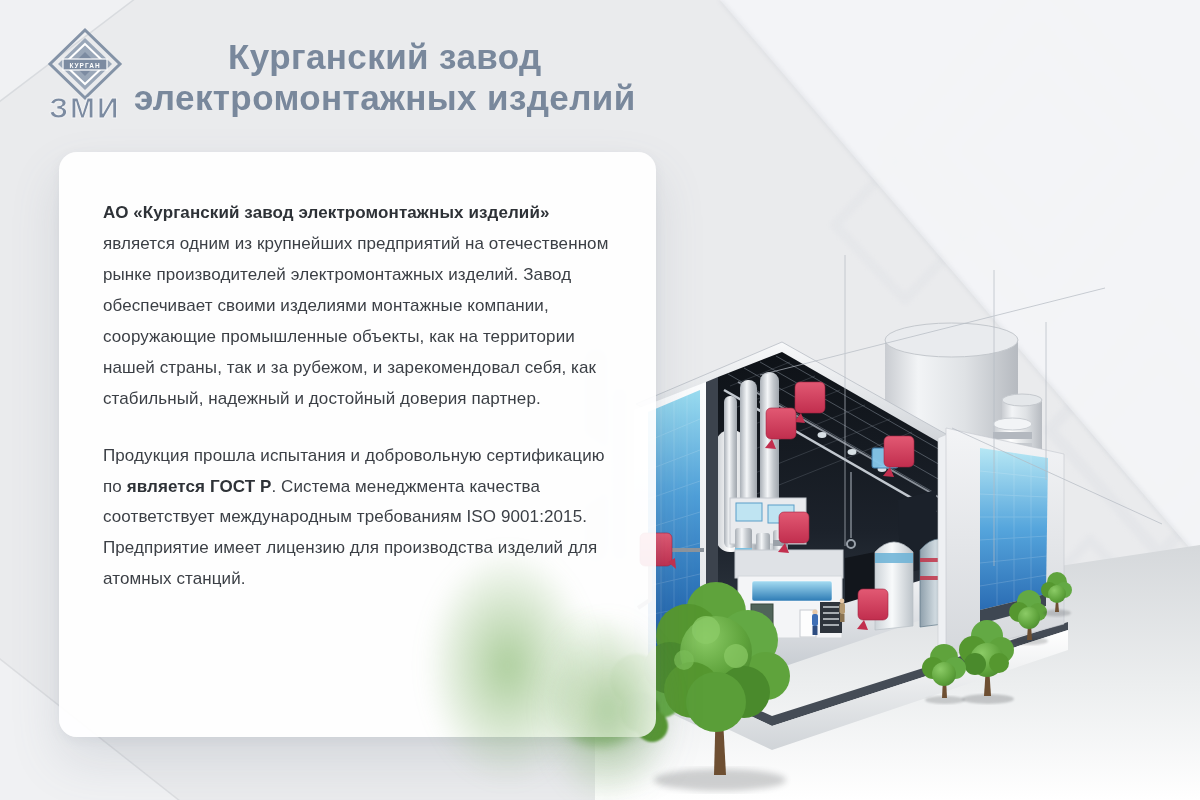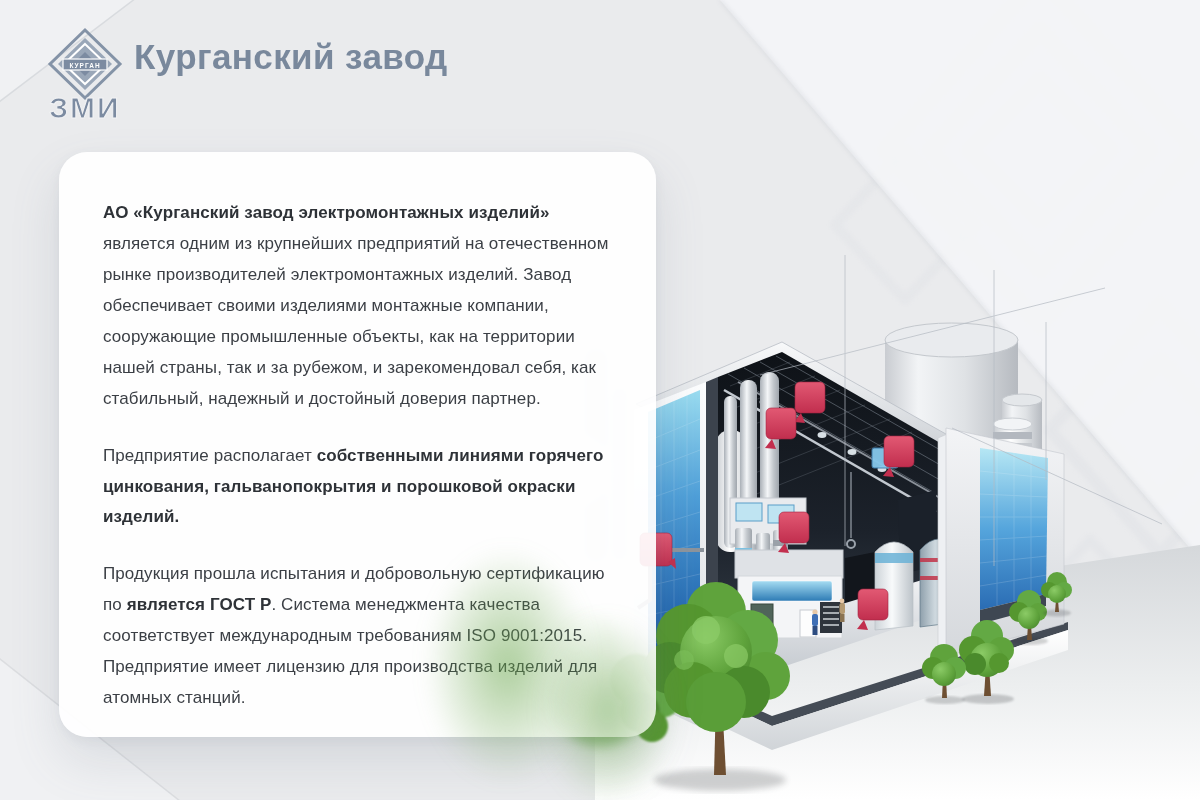--- a/index.html
+++ b/index.html
@@ -13,21 +13,21 @@
 
   .header{position:absolute;left:46px;top:26px;z-index:4;display:flex;align-items:flex-start;}
   .logo{width:78px;height:96px;}
   .title{margin-left:10px;margin-top:10px;font-weight:bold;color:#79889c;
          font-size:35px;line-height:41px;letter-spacing:.4px;text-align:center;}
 
   .card{
     position:absolute;left:59px;top:152px;width:597px;height:585px;
     box-sizing:border-box;padding:46px 44px 38px 44px;
     background:rgba(255,255,255,.93);
-    border-radius:28px;z-index:5;
+    border-radius:18px;z-index:5;
     box-shadow:0 24px 50px rgba(100,110,130,.16),0 4px 12px rgba(100,110,130,.08);
   }
   .card p{margin:0 0 26px 0;font-size:17px;line-height:1.82;color:#3b3f45;letter-spacing:.1px;}
   .card p:last-child{margin-bottom:0;}
   .card b{font-weight:bold;color:#2e3237;}
 
   .blur-bush{position:absolute;z-index:6;pointer-events:none;filter:blur(10px);}
   .blur-bush.b1{left:425px;top:548px;width:165px;height:235px;
     background:radial-gradient(closest-side,rgba(104,166,74,.55),rgba(104,166,74,0));}
   .blur-bush.b2{left:540px;top:615px;width:135px;height:190px;
@@ -457,23 +457,23 @@
       <path d="M39 12 L66 38 L39 64 L12 38 Z" fill="#9aa7b8"></path>
       <path d="M39 18 L60 38 L39 58 L18 38 Z" fill="none" stroke="#ffffff" stroke-width="2"></path>
       <path d="M39 26 L51 38 L39 50 L27 38 Z" fill="#7c8ba1"></path>
       <rect x="17" y="33" width="44" height="11" fill="#7c8ba1" stroke="#ffffff" stroke-width="1.2"></rect>
       <text x="39" y="41.5" text-anchor="middle" font-size="6.5" font-weight="bold" fill="#ffffff" letter-spacing="1">КУРГАН</text>
     </g>
     <text x="39" y="92" text-anchor="middle" font-size="30" font-weight="bold" fill="#7c8ba1" stroke="#f2f3f5" stroke-width="1" letter-spacing="2">ЗМИ</text>
   </svg>
   <div class="title">
     <div>Курганский завод</div>
+    <div>электромонтажных изделий</div>
   </div>
 </div>
 
 <div class="card">
   <p><b>АО «Курганский завод электромонтажных изделий»</b><span> является одним из крупнейших предприятий на отечественном рынке производителей электромонтажных изделий. Завод обеспечивает своими изделиями монтажные компании, сооружающие промышленные объекты, как на территории нашей страны, так и за рубежом, и зарекомендовал себя, как стабильный, надежный и достойный доверия партнер.</span></p>
-  <p><span>Предприятие располагает </span><b>собственными линиями горячего цинкования, гальванопокрытия и порошковой окраски изделий.</b></p>
   <p><span>Продукция прошла испытания и добровольную сертификацию по </span><b>является ГОСТ Р</b><span>. Система менеджмента качества соответствует международным требованиям ISO 9001:2015. Предприятие имеет лицензию для производства изделий для атомных станций.</span></p>
 </div>
 
 <div class="blur-bush b1"></div>
 <div class="blur-bush b2"></div>
 
 </body></html>

